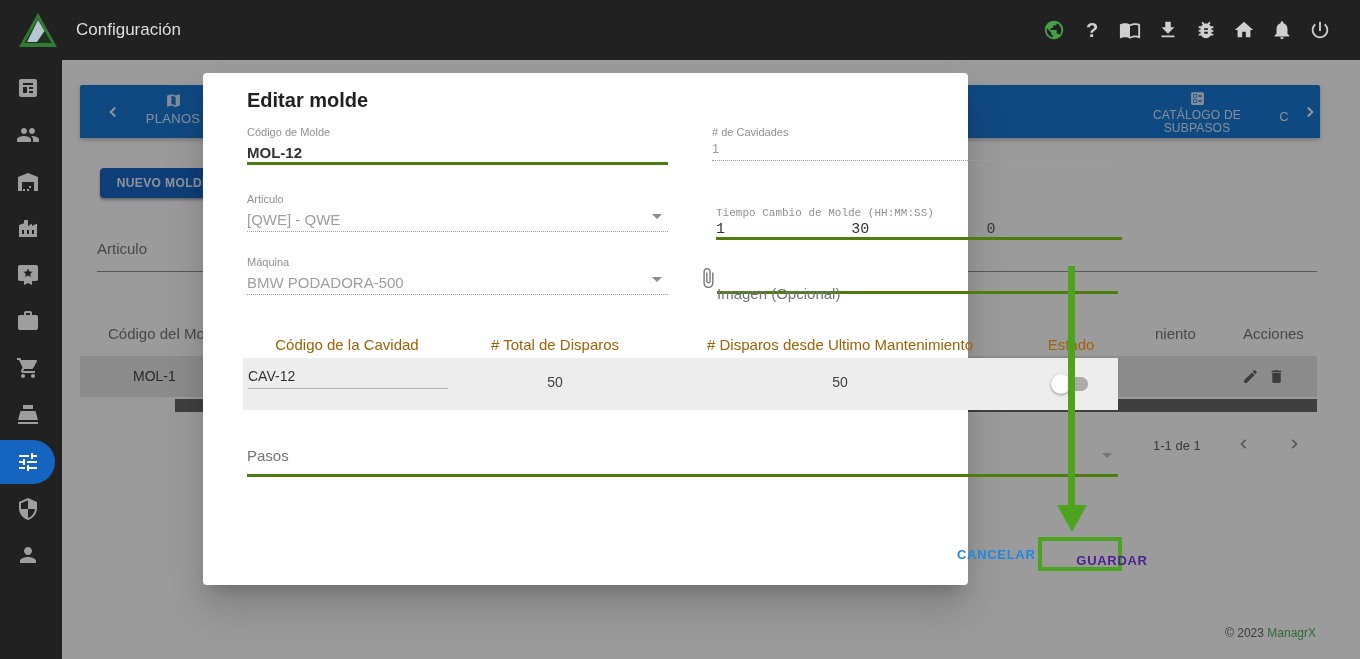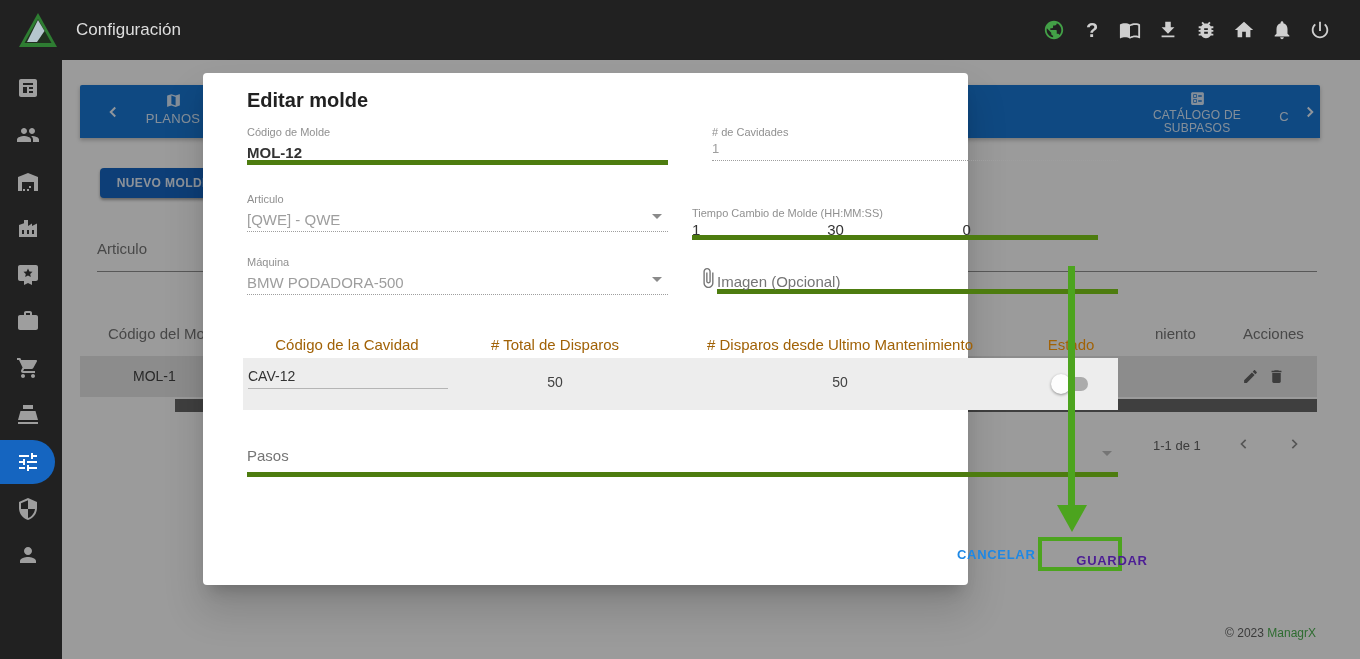--- a/index.html
+++ b/index.html
@@ -48,21 +48,21 @@
   .footer .brand { color:#4caf50; }
 
   
   .backdrop { position:absolute; left:62px; top:60px; right:0; bottom:0; background:rgba(0,0,0,.38); z-index:70; }
   .modal { position:absolute; left:203px; top:73px; width:765px; height:512px; background:#ffffff; border-radius:4px; z-index:100; box-shadow:0 11px 15px -7px rgba(0,0,0,.2), 0 24px 38px 3px rgba(0,0,0,.14); }
   .m-title { position:absolute; left:44px; top:16px; font-size:20px; font-weight:bold; color:#212121; }
   .fld { position:absolute; }
   .flabel { display:block; font-size:11px; color:#909090; }
   .fval-input { width:100%; border:none; outline:none; background:transparent; font-size:15px; color:#333333; font-family:inherit; margin-top:6px;font-weight:bold; }
   .fval-dis { display:block; font-size:15px; color:#9e9e9e; margin-top:6px; }
-  .u-solid { border-bottom:5px solid #4d7c0f; }
+  .u-solid { border-bottom:3px solid #4d7c0f; }
   .u-dot { border-bottom:1px dotted #9e9e9e; }
   .dd-arrow { position:absolute; right:6px; bottom:12px; width:0; height:0; border-left:5px solid transparent; border-right:5px solid transparent; border-top:5px solid #8a8a8a; }
   .time-row { display:flex; margin-top:2px; }
   .time-input { width:33.3%; border:none; outline:none; background:transparent; font-size:15px; color:#333333; font-family:inherit; }
   .clip { position:absolute; left:494px; top:194px; width:22px; height:22px; color:#757575; }
   .clip svg { width:22px; height:22px; fill:currentColor; }
   .cav-th { position:absolute; top:263px; transform:translateX(-50%); font-size:15px; color:#a16207; white-space:nowrap; }
   .cav-row { position:absolute; left:40px; top:285px; width:875px; height:52px; background:#ededed; }
   .cav-input { position:absolute; left:5px; top:10px; width:200px; border:none; outline:none; background:transparent; border-bottom:1px solid #b5b5b5; font-size:14px; color:#333; font-family:inherit; padding-bottom:4px; }
   .cav-val { position:absolute; top:16px; transform:translateX(-50%); font-size:14px; color:#424242; }
@@ -273,41 +273,41 @@
   <div class="fld u-dot" style="left:509px; top:53px; width:406px; height:35px;">
     <span class="flabel"># de Cavidades</span>
     <span class="fval-dis" style="font-size:13px; margin-top:3px;">1</span>
   </div>
 
   <div class="fld u-dot" style="left:44px; top:120px; width:421px; height:39px;">
     <span class="flabel">Articulo</span>
     <span class="fval-dis">[QWE] - QWE</span>
     <span class="dd-arrow"></span>
   </div>
-  <div class="fld u-solid" style="left:489px; top:134px; width:406px; height:33px;">
+  <div class="fld u-solid" style="left:513px; top:134px; width:406px; height:33px;font-family:Liberation Mono, monospace;">
     <span class="flabel">Tiempo Cambio de Molde (HH:MM:SS)</span>
     <div class="time-row">
       <input class="time-input" value="1" style="">
       <input class="time-input" value="30" style="">
       <input class="time-input" value="0" style="">
     </div>
   </div>
 
   <div class="fld u-dot" style="left:44px; top:183px; width:421px; height:39px;">
     <span class="flabel">Máquina</span>
     <span class="fval-dis">BMW PODADORA-500</span>
     <span class="dd-arrow"></span>
   </div>
   <span class="clip">
       <svg viewBox="0 0 24 24">
         <path d="M16.5 6v11.5c0 2.21-1.79 4-4 4s-4-1.79-4-4V5c0-1.38 1.12-2.5 2.5-2.5s2.5 1.12 2.5 2.5v10.5c0 .55-.45 1-1 1s-1-.45-1-1V6H10v9.5c0 1.38 1.12 2.5 2.5 2.5s2.5-1.12 2.5-2.5V5c0-2.21-1.79-4-4-4S7 2.79 7 5v12.5c0 3.04 2.46 5.5 5.5 5.5s5.5-2.46 5.5-5.5V6h-1.5z"></path>
       </svg>
     </span>
   <div class="fld u-solid" style="left:514px; top:196px; width:401px; height:25px;">
-    <span class="fval-dis" style="margin-top:4px; color:#757575;">Imagen (Opcional)</span>
+    <span class="fval-dis" style="margin-top:16px; color:#757575;">Imagen (Opcional)</span>
   </div>
 
   <span class="cav-th" style="left:144px;">Código de la Cavidad</span>
   <span class="cav-th" style="left:352px;"># Total de Disparos</span>
   <span class="cav-th" style="left:637px;"># Disparos desde Ultimo Mantenimiento</span>
   <span class="cav-th" style="left:868px;">Estado</span>
 
   <div class="cav-row">
     <input class="cav-input" value="CAV-12" style="">
     <span class="cav-val" style="left:312px;">50</span>

